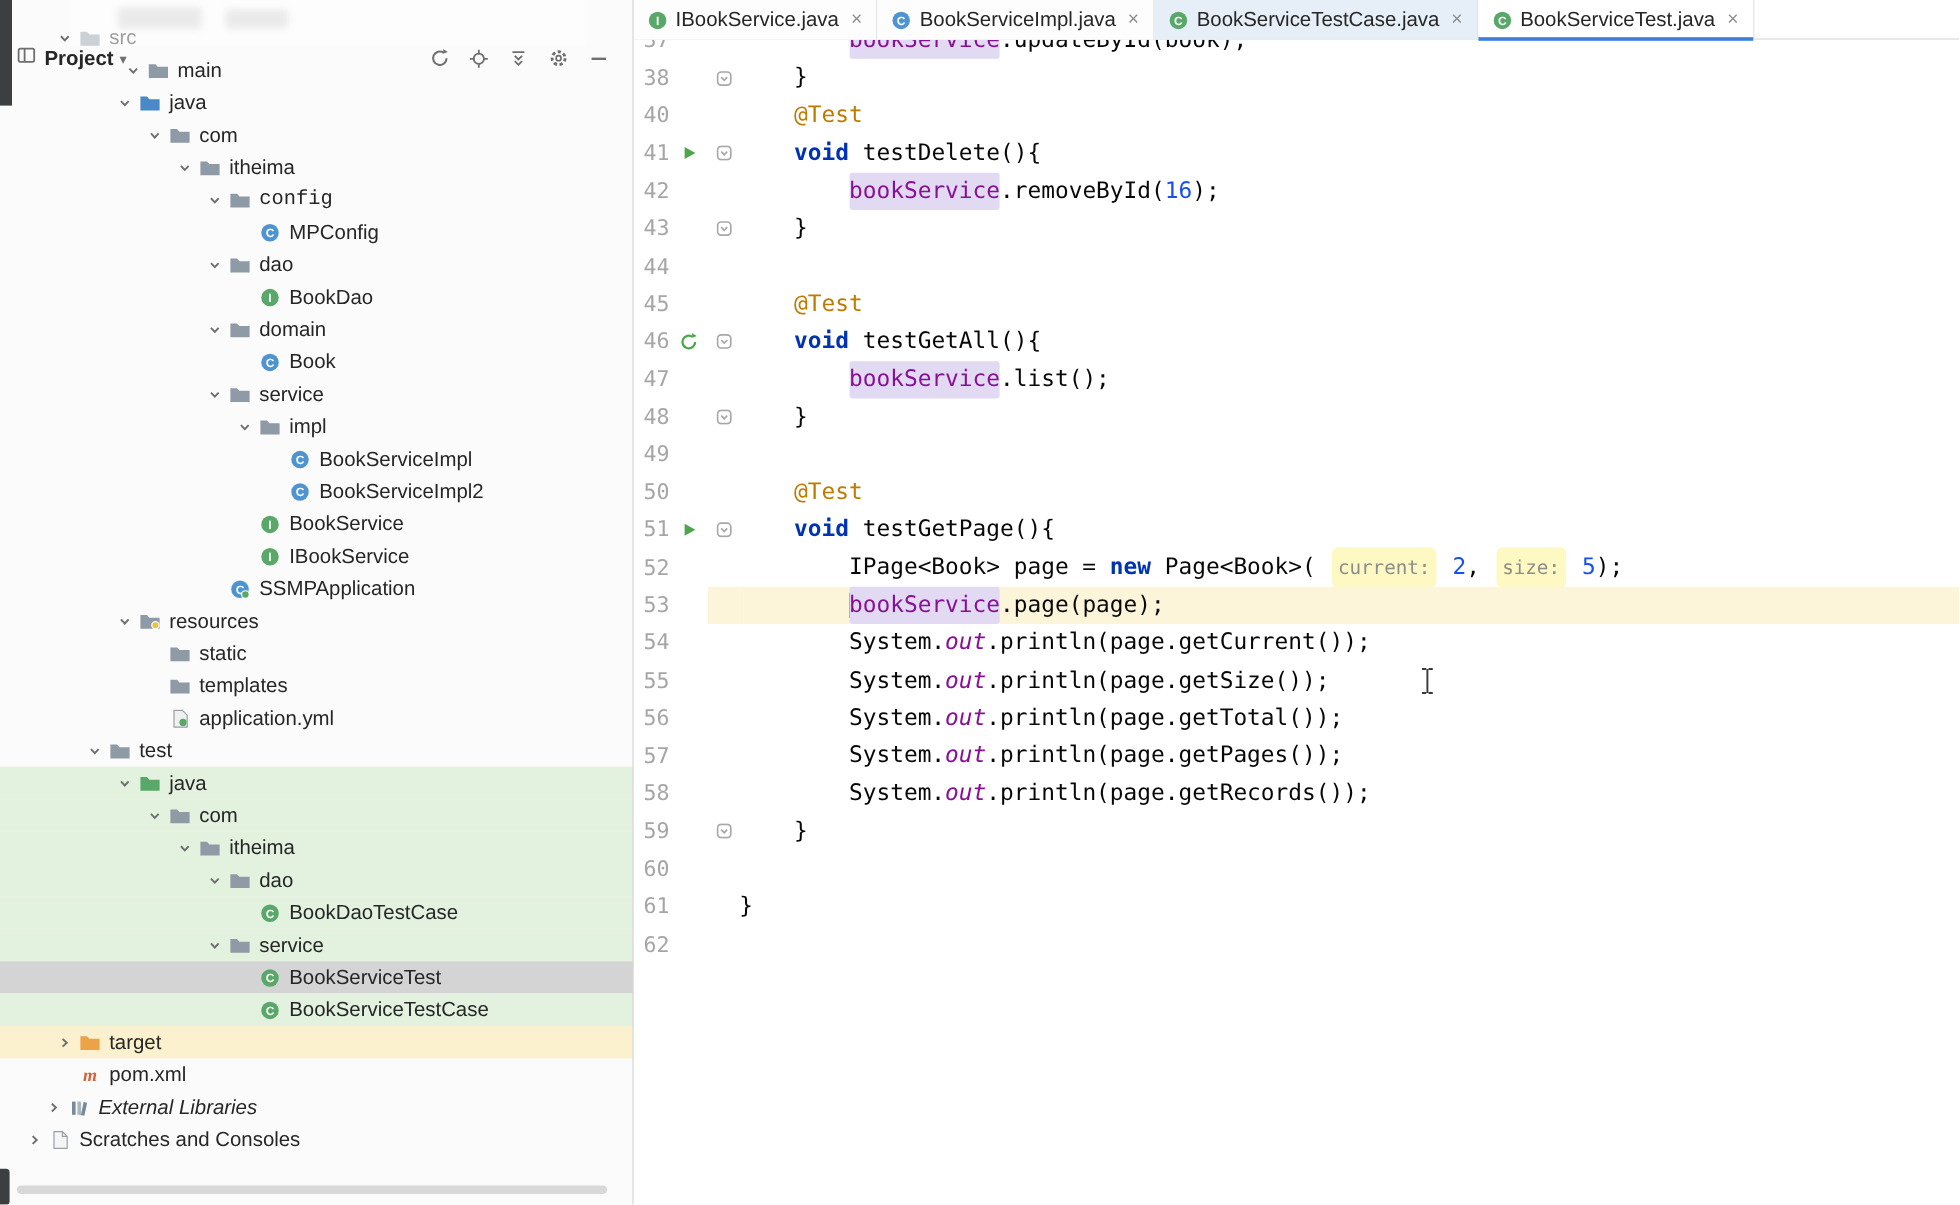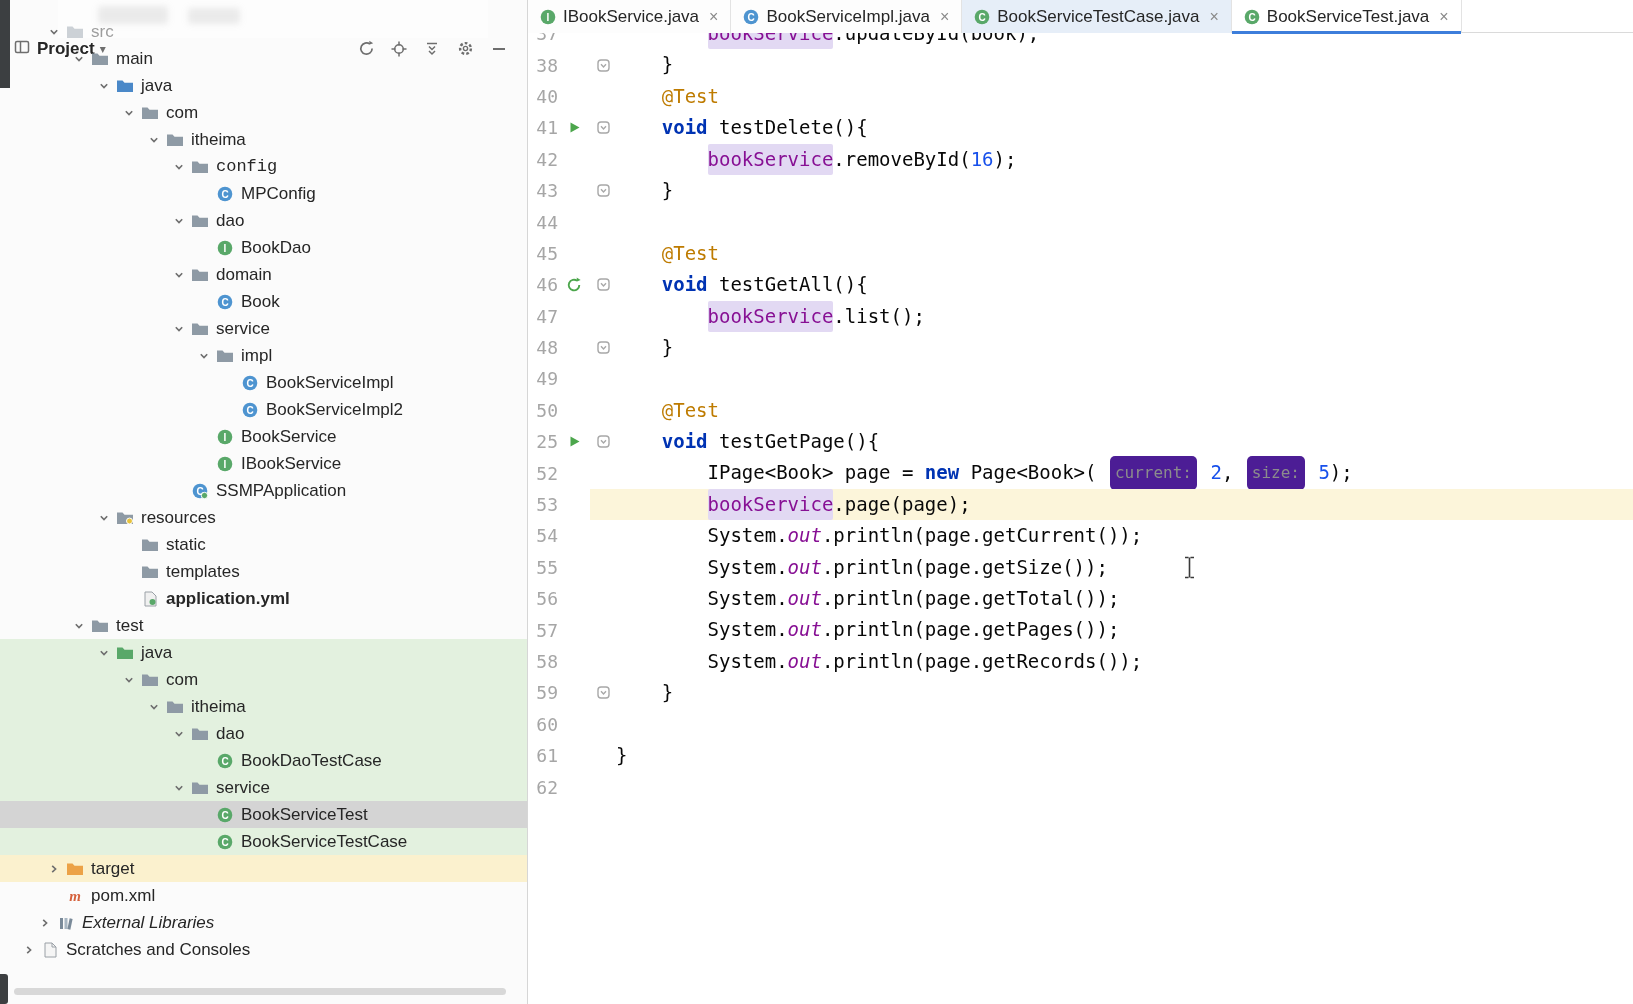--- a/index.html
+++ b/index.html
@@ -48,21 +48,21 @@
   .cnum { width:30px; min-width:30px; text-align:right; font-family:"DejaVu Sans Mono",monospace; font-size:18px; color:#A6A6A6; }
   .crun { width:32px; min-width:32px; display:flex; justify-content:center; align-items:center; }
   .cfold { width:26px; min-width:26px; display:flex; justify-content:center; align-items:center; height:100%; }
   .ctext { flex:1; white-space:pre; font-family:"DejaVu Sans Mono",monospace; font-size:19px; line-height:31.4px; color:#080808; height:100%; display:flex; align-items:center; }
   .cline.cur .cfold, .cline.cur .ctext { background:#FCF5DA; }
   .kw  { color:#0033B3; font-weight:bold; }
   .ann { color:#BE7B00; }
   .num { color:#1750EB; }
   .fld { color:#871094; background:#E2D9F3; border-radius:2px; }
   .st  { color:#871094; font-style:italic; }
-  .hint { background:#4c1d95; color:#8C8C8C; border-radius:5px; padding:1px 5px; font-size:16px; margin:0 2px; font-family:"DejaVu Sans Mono",monospace; }
+  .hint { background:#fef9c3; color:#8C8C8C; border-radius:5px; padding:1px 5px; font-size:16px; margin:0 2px; font-family:"DejaVu Sans Mono",monospace; }
   .caret { display:inline-block; width:2px; height:21px; background:#111; vertical-align:middle; margin-right:-2px; }
 
   #mouse-cursor { position:absolute; left:1183px; top:556px; z-index:9; }
 </style>
 </head>
 <body>
 
 <div id="app">
 
   <div id="project-panel">
@@ -115,21 +115,21 @@
               <path d="M2.8 4.2 l3.2 3.4 3.2-3.4" stroke="#6E6E6E" stroke-width="1.6" fill="none"></path>
             </svg>
           </span>
           <span class="ticon">
             <svg width="18" height="15" viewBox="0 0 18 15">
               <path d="M1 2.5 h5.5 l2 2.2 H17 V14 H1 Z" fill="#8E9AA5"></path>
             </svg>
           </span>
           <span class="tlabel">src</span>
         </div>
-        <div class="trow" style="padding-left: 68px;">
+        <div class="trow" style="padding-left: 100px;">
           <span class="chev">
             <svg width="12" height="12">
               <path d="M2.8 4.2 l3.2 3.4 3.2-3.4" stroke="#6E6E6E" stroke-width="1.6" fill="none"></path>
             </svg>
           </span>
           <span class="ticon">
             <svg width="18" height="15" viewBox="0 0 18 15">
               <path d="M1 2.5 h5.5 l2 2.2 H17 V14 H1 Z" fill="#8E9AA5"></path>
             </svg>
           </span>
@@ -345,21 +345,21 @@
         </div>
         <div class="trow" style="padding-left: 118px;">
           <span class="chev"></span>
           <span class="ticon">
             <svg width="18" height="15" viewBox="0 0 18 15">
               <path d="M1 2.5 h5.5 l2 2.2 H17 V14 H1 Z" fill="#8E9AA5"></path>
             </svg>
           </span>
           <span class="tlabel">templates</span>
         </div>
-        <div class="trow" style="padding-left: 118px; font-weight: bold;">
+        <div class="trow" style="padding-left: 118px;">
           <span class="chev"></span>
           <span class="ticon">
             <svg width="16" height="16">
               <path d="M3 1 h7 l4 4 v10 H3 Z" fill="#F0F0F0" stroke="#9AA0A6"></path>
               <circle cx="10.5" cy="11" r="3" fill="#59A869"></circle>
             </svg>
           </span>
           <span class="tlabel">application.yml</span>
         </div>
         <div class="trow" style="padding-left: 68px;">
@@ -684,21 +684,21 @@
             <span class="cfold"></span>
             <span class="ctext"></span>
           </div>
           <div class="cline">
             <span class="cnum">50</span>
             <span class="crun"></span>
             <span class="cfold"></span>
             <span class="ctext"><span>    </span><span class="ann">@Test</span></span>
           </div>
           <div class="cline">
-            <span class="cnum">25</span>
+            <span class="cnum">51</span>
             <span class="crun">
               <svg width="13" height="13">
                 <path d="M2.5 1.5 L11.5 6.5 L2.5 11.5 Z" fill="#4CA64C"></path>
               </svg>
             </span>
             <span class="cfold">
               <svg width="13" height="13">
                 <rect x="1" y="1" width="11" height="11" rx="3" fill="none" stroke="#A8A8A8" stroke-width="1.4"></rect>
                 <path d="M4 5.3 l2.5 2.6 2.5-2.6" stroke="#A8A8A8" stroke-width="1.4" fill="none"></path>
               </svg>

